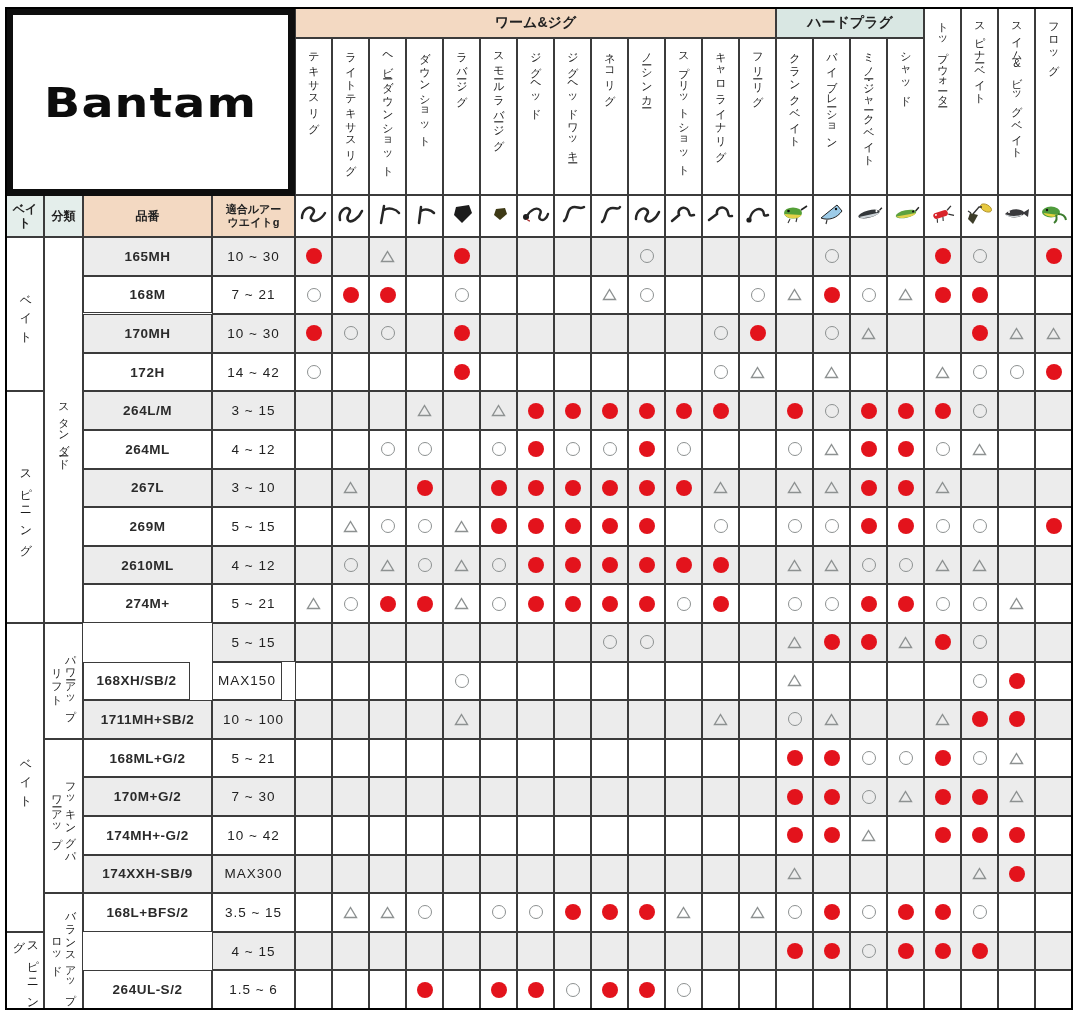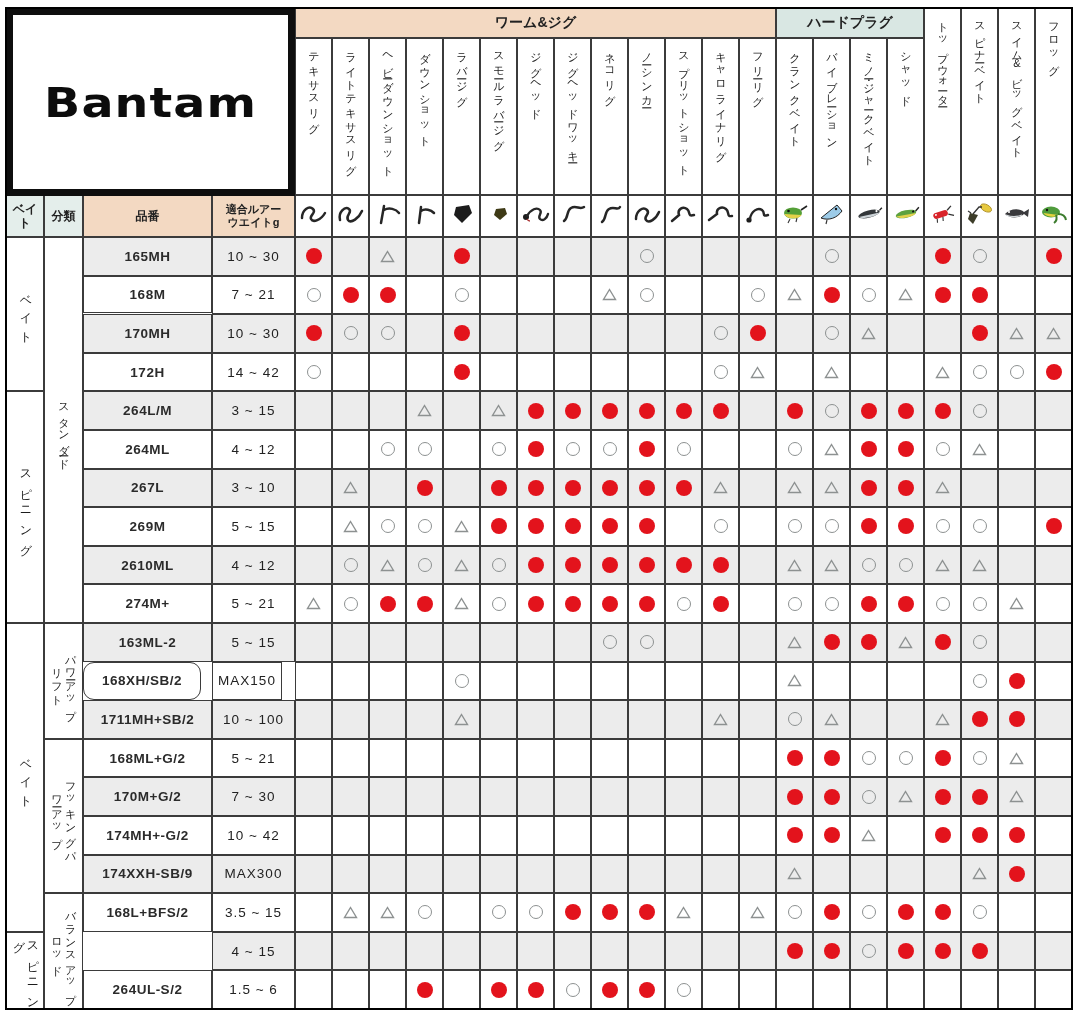--- a/index.html
+++ b/index.html
@@ -942,23 +942,20 @@
       <span class="mk-open" style="border: 1.6px solid rgb(141, 145, 145);"></span>
     </div>
     <div class="cell" style="left: 998px; top: 584.4px; width: 37px; height: 38.6px; background: rgb(255, 255, 255);">
       <span style="display: flex;">
         <svg width="15" height="13" viewBox="0 0 15 13">
           <path d="M7.5 1.5 L13.5 11.5 L1.5 11.5 Z" fill="none" stroke="#8d9191" stroke-width="1.4"></path>
         </svg>
       </span>
     </div>
     <div class="cell" style="left: 1035px; top: 584.4px; width: 37px; height: 38.6px; background: rgb(255, 255, 255);"></div>
-    <div class="cell" style="left: 83px; top: 623px; width: 129px; height: 38.6px; background: rgb(236, 236, 236);">
-      <span class="model">163ML-2</span>
-    </div>
     <div class="cell" style="left: 212px; top: 623px; width: 83px; height: 38.6px; background: rgb(236, 236, 236);">
       <span class="weight">5 ~ 15</span>
     </div>
     <div class="cell" style="left: 295px; top: 623px; width: 37px; height: 38.6px; background: rgb(236, 236, 236);"></div>
     <div class="cell" style="left: 332px; top: 623px; width: 37px; height: 38.6px; background: rgb(236, 236, 236);"></div>
     <div class="cell" style="left: 369px; top: 623px; width: 37px; height: 38.6px; background: rgb(236, 236, 236);"></div>
     <div class="cell" style="left: 406px; top: 623px; width: 37px; height: 38.6px; background: rgb(236, 236, 236);"></div>
     <div class="cell" style="left: 443px; top: 623px; width: 37px; height: 38.6px; background: rgb(236, 236, 236);"></div>
     <div class="cell" style="left: 480px; top: 623px; width: 37px; height: 38.6px; background: rgb(236, 236, 236);"></div>
     <div class="cell" style="left: 517px; top: 623px; width: 37px; height: 38.6px; background: rgb(236, 236, 236);"></div>
@@ -993,21 +990,21 @@
       </span>
     </div>
     <div class="cell" style="left: 924px; top: 623px; width: 37px; height: 38.6px; background: rgb(236, 236, 236);">
       <span class="mk-red" style="background: rgb(227, 19, 28);"></span>
     </div>
     <div class="cell" style="left: 961px; top: 623px; width: 37px; height: 38.6px; background: rgb(236, 236, 236);">
       <span class="mk-open" style="border: 1.6px solid rgb(141, 145, 145);"></span>
     </div>
     <div class="cell" style="left: 998px; top: 623px; width: 37px; height: 38.6px; background: rgb(236, 236, 236);"></div>
     <div class="cell" style="left: 1035px; top: 623px; width: 37px; height: 38.6px; background: rgb(236, 236, 236);"></div>
-    <div class="cell" style="left: 83px; top: 661.6px; width: 118px; height: 38.6px; background: rgb(255, 255, 255); border-radius: 11px;">
+    <div class="cell" style="left: 83px; top: 661.6px; width: 107px; height: 38.6px; background: rgb(255, 255, 255);">
       <span class="model">168XH/SB/2</span>
     </div>
     <div class="cell" style="left: 212px; top: 661.6px; width: 70px; height: 38.6px; background: rgb(255, 255, 255);">
       <span class="weight">MAX150</span>
     </div>
     <div class="cell" style="left: 295px; top: 661.6px; width: 37px; height: 38.6px; background: rgb(255, 255, 255);"></div>
     <div class="cell" style="left: 332px; top: 661.6px; width: 37px; height: 38.6px; background: rgb(255, 255, 255);"></div>
     <div class="cell" style="left: 369px; top: 661.6px; width: 37px; height: 38.6px; background: rgb(255, 255, 255);"></div>
     <div class="cell" style="left: 406px; top: 661.6px; width: 37px; height: 38.6px; background: rgb(255, 255, 255);"></div>
     <div class="cell" style="left: 443px; top: 661.6px; width: 37px; height: 38.6px; background: rgb(255, 255, 255);">

